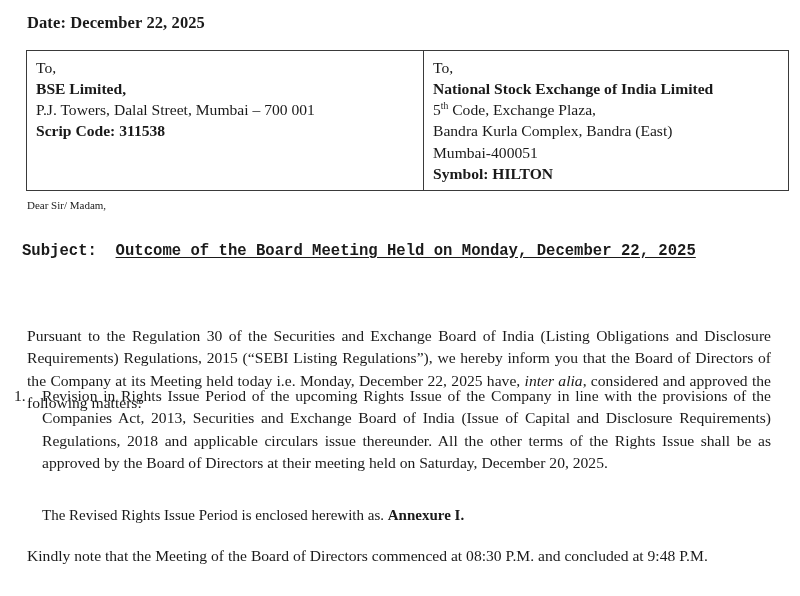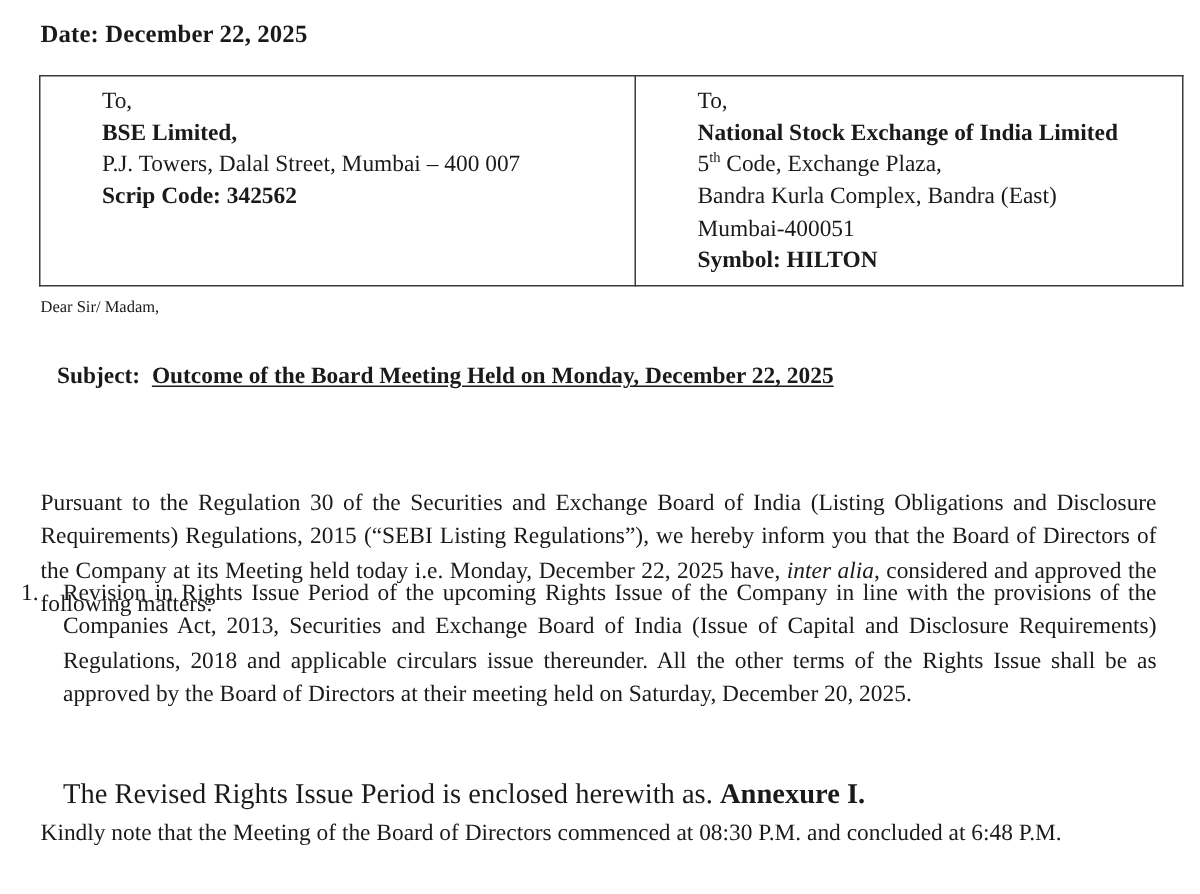--- a/index.html
+++ b/index.html
@@ -49,45 +49,46 @@
     border: 1.3px solid #3a3a3a;
     vertical-align: top;
     padding: 6px 0 6px 9px;
     font-size: 15.6px;
     line-height: 1.355;
     height: 120px;
   }
   .address-table td.col-left  { width: 387px; }
   .address-table td.col-right { width: 355px; }
 
-  .addr-line { display: block; white-space: nowrap; margin-left: 32px; }
+  .addr-line { display: block; white-space: nowrap; }
   .addr-line.b { font-weight: bold; }
   .addr-line sup {
     font-size: 0.62em;
     vertical-align: super;
     line-height: 0;
     text-align: center;
   }
 
   
   .salutation {
     position: absolute;
     left: 27px;
     top: 199px;
     font-size: 11px;
     white-space: nowrap;
   }
 
   .subject {
     position: absolute;
-    left: 38px;
+    left: 22px;
     top: 242px;
     font-size: 15.6px;
     font-weight: bold;
     white-space: nowrap;
+    font-family: Liberation Mono, monospace;
   }
   .subject .label { text-decoration: none; }
   .subject .title {
     text-decoration: underline;
     text-underline-offset: 2px;
   }
 
   .para {
     position: absolute;
     font-size: 15.6px;
@@ -128,43 +129,43 @@
   }
   .num-body {
     flex: 1 1 auto;
     text-align: justify;
     text-justify: inter-word;
   }
 
   .sub-para {
     position: absolute;
     left: 42px;
-    top: 516px;
+    top: 505px;
     width: 729px;
-    font-size: 19px;
+    font-size: 15px;
     line-height: 1.435;
     text-align: left;
   }
   .sub-para b { font-weight: bold; }
 </style>
 </head>
 <body>
 
 <div class="page">
 
   <div class="date-line">Date: December 22, 2025</div>
 
   <table class="address-table">
     <tbody>
         <tr>
       <td class="col-left">
         <span class="addr-line">To,</span>
         <span class="addr-line b">BSE Limited,</span>
-        <span class="addr-line">P.J. Towers, Dalal Street, Mumbai – 400 007</span>
-        <span class="addr-line b">Scrip Code: 342562</span>
+        <span class="addr-line">P.J. Towers, Dalal Street, Mumbai – 700 001</span>
+        <span class="addr-line b">Scrip Code: 311538</span>
       </td>
       <td class="col-right">
         <span class="addr-line">To,</span>
         <span class="addr-line b">National Stock Exchange of India Limited</span>
         <span class="addr-line"><span>5</span><sup>th</sup><span> Code, Exchange Plaza,</span></span>
         <span class="addr-line">Bandra Kurla Complex, Bandra (East)</span>
         <span class="addr-line">Mumbai-400051</span>
         <span class="addr-line b">Symbol: HILTON</span>
       </td>
     </tr>
@@ -181,15 +182,15 @@
 
   <div class="num-list">
     <div class="num-item">
       <span class="num-marker">1.</span>
       <span class="num-body">Revision in Rights Issue Period of the upcoming Rights Issue of the Company in line with the provisions of the Companies Act, 2013, Securities and Exchange Board of India (Issue of Capital and Disclosure Requirements) Regulations, 2018 and applicable circulars issue thereunder. All the other terms of the Rights Issue shall be as approved by the Board of Directors at their meeting held on Saturday, December 20, 2025.</span>
     </div>
   </div>
 
   <div class="sub-para"><span>The Revised Rights Issue Period is enclosed herewith as. </span><b>Annexure I.</b></div>
 
-  <div class="para p-kindly">Kindly note that the Meeting of the Board of Directors commenced at 08:30 P.M. and concluded at 6:48 P.M.</div>
+  <div class="para p-kindly">Kindly note that the Meeting of the Board of Directors commenced at 08:30 P.M. and concluded at 9:48 P.M.</div>
 
 </div>
 
 </body></html>

